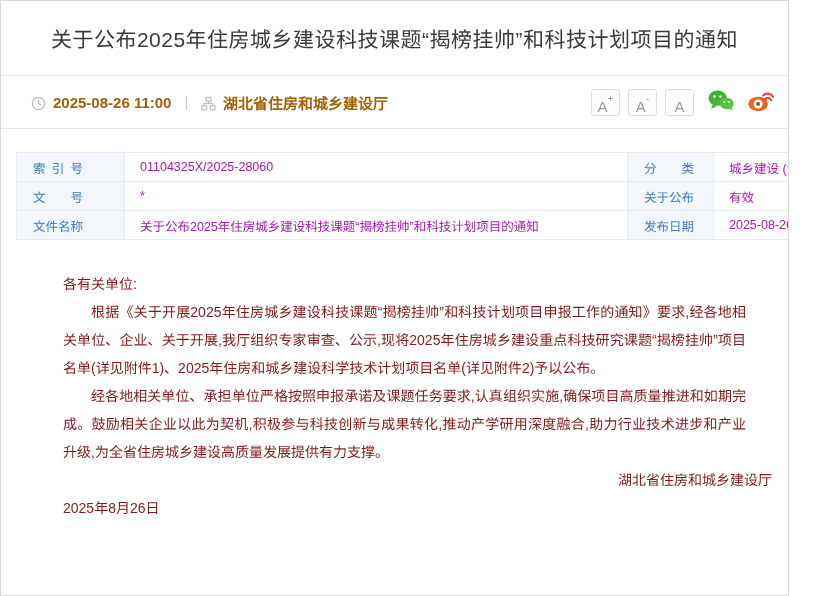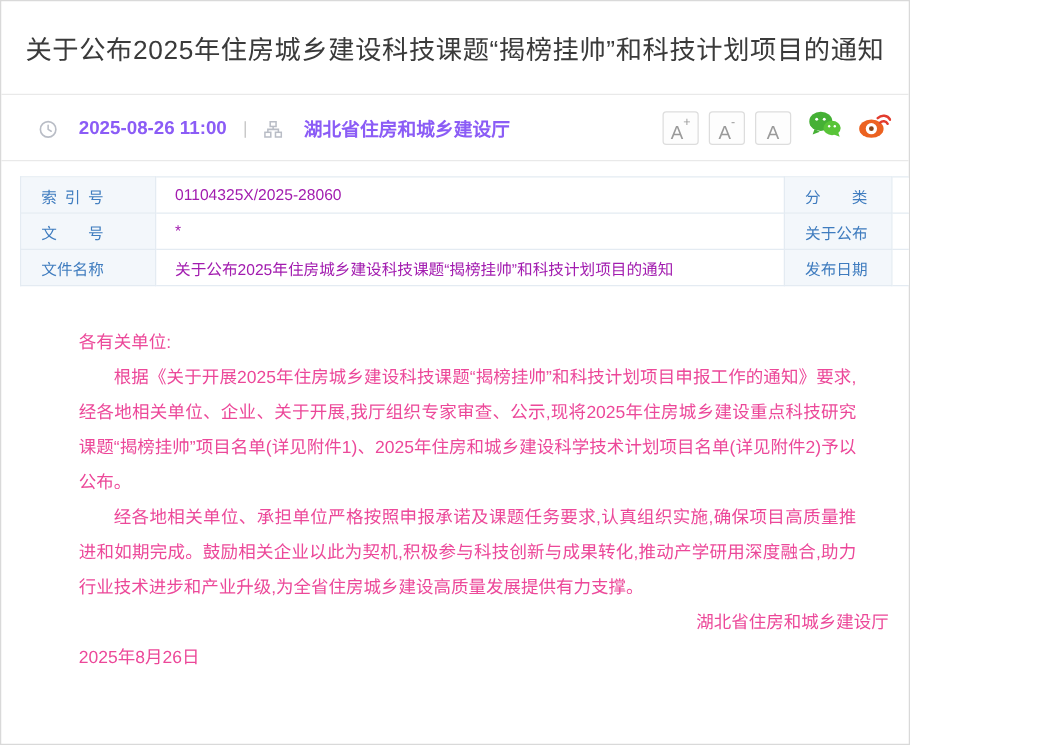--- a/index.html
+++ b/index.html
@@ -2,21 +2,21 @@
 <html lang="zh-CN"><head>
 <meta charset="utf-8">
 <style>
   * { box-sizing: border-box; margin: 0; padding: 0; }
   html,body { background:#fff; }
   body {
     font-family: "Liberation Sans", "DejaVu Sans", sans-serif;
     width: 831px; height: 596px;
   }
   .page {
-    width: 728px; height: 596px;
+    width: 789px; height: 596px;
     border: 1px solid #d9d9d9;
     background: #fff;
     overflow: hidden;
   }
   
   .title-area {
     height: 75px;
     border-bottom: 1px solid #e9e9e9;
     display: flex; align-items: center; justify-content: center;
   }
@@ -27,36 +27,36 @@
   
   .meta-bar {
     height: 53px;
     border-bottom: 1px solid #e9e9e9;
     display: flex; align-items: center; justify-content: space-between;
     padding: 0 14px 0 30px;
   }
   .meta-left { display: flex; align-items: center; }
   .meta-left .icon { display: inline-flex; margin-right: 7px; position: relative; top: 1px; }
   .meta-date, .meta-source {
-    color: #8b5cf6; font-size: 15px; font-weight: 700; margin-left: 10px;
+    color: #a16207; font-size: 15px; font-weight: 700;
   }
   .meta-sep { color: #c9c9c9; font-size: 14px; margin: 0 13px; font-weight: 400; }
   .meta-right { display: flex; align-items: center; }
   .font-btn {
     width: 29px; height: 27px; margin-left: 8px;
     border: 1px solid #ddd; border-radius: 3px; background: #fdfdfd;
     color: #9a9a9a; font-size: 15px; line-height: 25px; text-align: center;
     cursor: pointer; font-family: "Liberation Sans", sans-serif;
     position: relative;
   }
   .font-btn sup { font-size: 10px; position: relative; top: -4px; left: 0px; }
   .share-btn { margin-left: 13px; display: inline-flex; cursor: pointer; }
   
   .info-table {
-    width: 801px; margin: 12px 15px 0 15px;
+    width: 801px; margin: 23px 15px 0 15px;
     border-collapse: collapse; table-layout: fixed;
     font-size: 12.5px;
   }
   .info-table td {
     border: 1px solid #e4ebf2;
     height: 29px; vertical-align: middle;
     white-space: nowrap; overflow: hidden;
   }
   td.lbl {
     background: #f3f7fb; color: #3f7cbf;
@@ -67,21 +67,21 @@
     text-align: justify; text-align-last: justify;
   }
   td.val { color: #a21caf; padding-left: 15px; background: #fff; }
   col.c-lbl1 { width: 108px; }
   col.c-val1 { width: auto; }
   col.c-lbl2 { width: 86px; }
   col.c-val2 { width: 103px; }
   
   .article {
     padding: 30px 16px 12px 62px;
-    font-size: 14px; color: #ec4899; line-height: 28px;
+    font-size: 14px; color: #7f1d1d; line-height: 28px;
   }
   .article p { margin: 0 26px 0 0; text-align: justify; }
   .salutation { margin-top: 0; }
   .p1 { margin-top: 8px; text-indent: 2em; }
   .p2 { margin-top: 4px; text-indent: 2em; }
   .att-1 { margin-top: 2px; margin-left: 18px; }
   .att-2 { margin-top: 10px; margin-left: 60px; }
   .sig   { margin-top: 2px; text-align: right !important; margin-right: 0 !important; }
   .sig-date { margin-top: 5px; text-align: center; margin-right: 0 !important; }
 </style>

